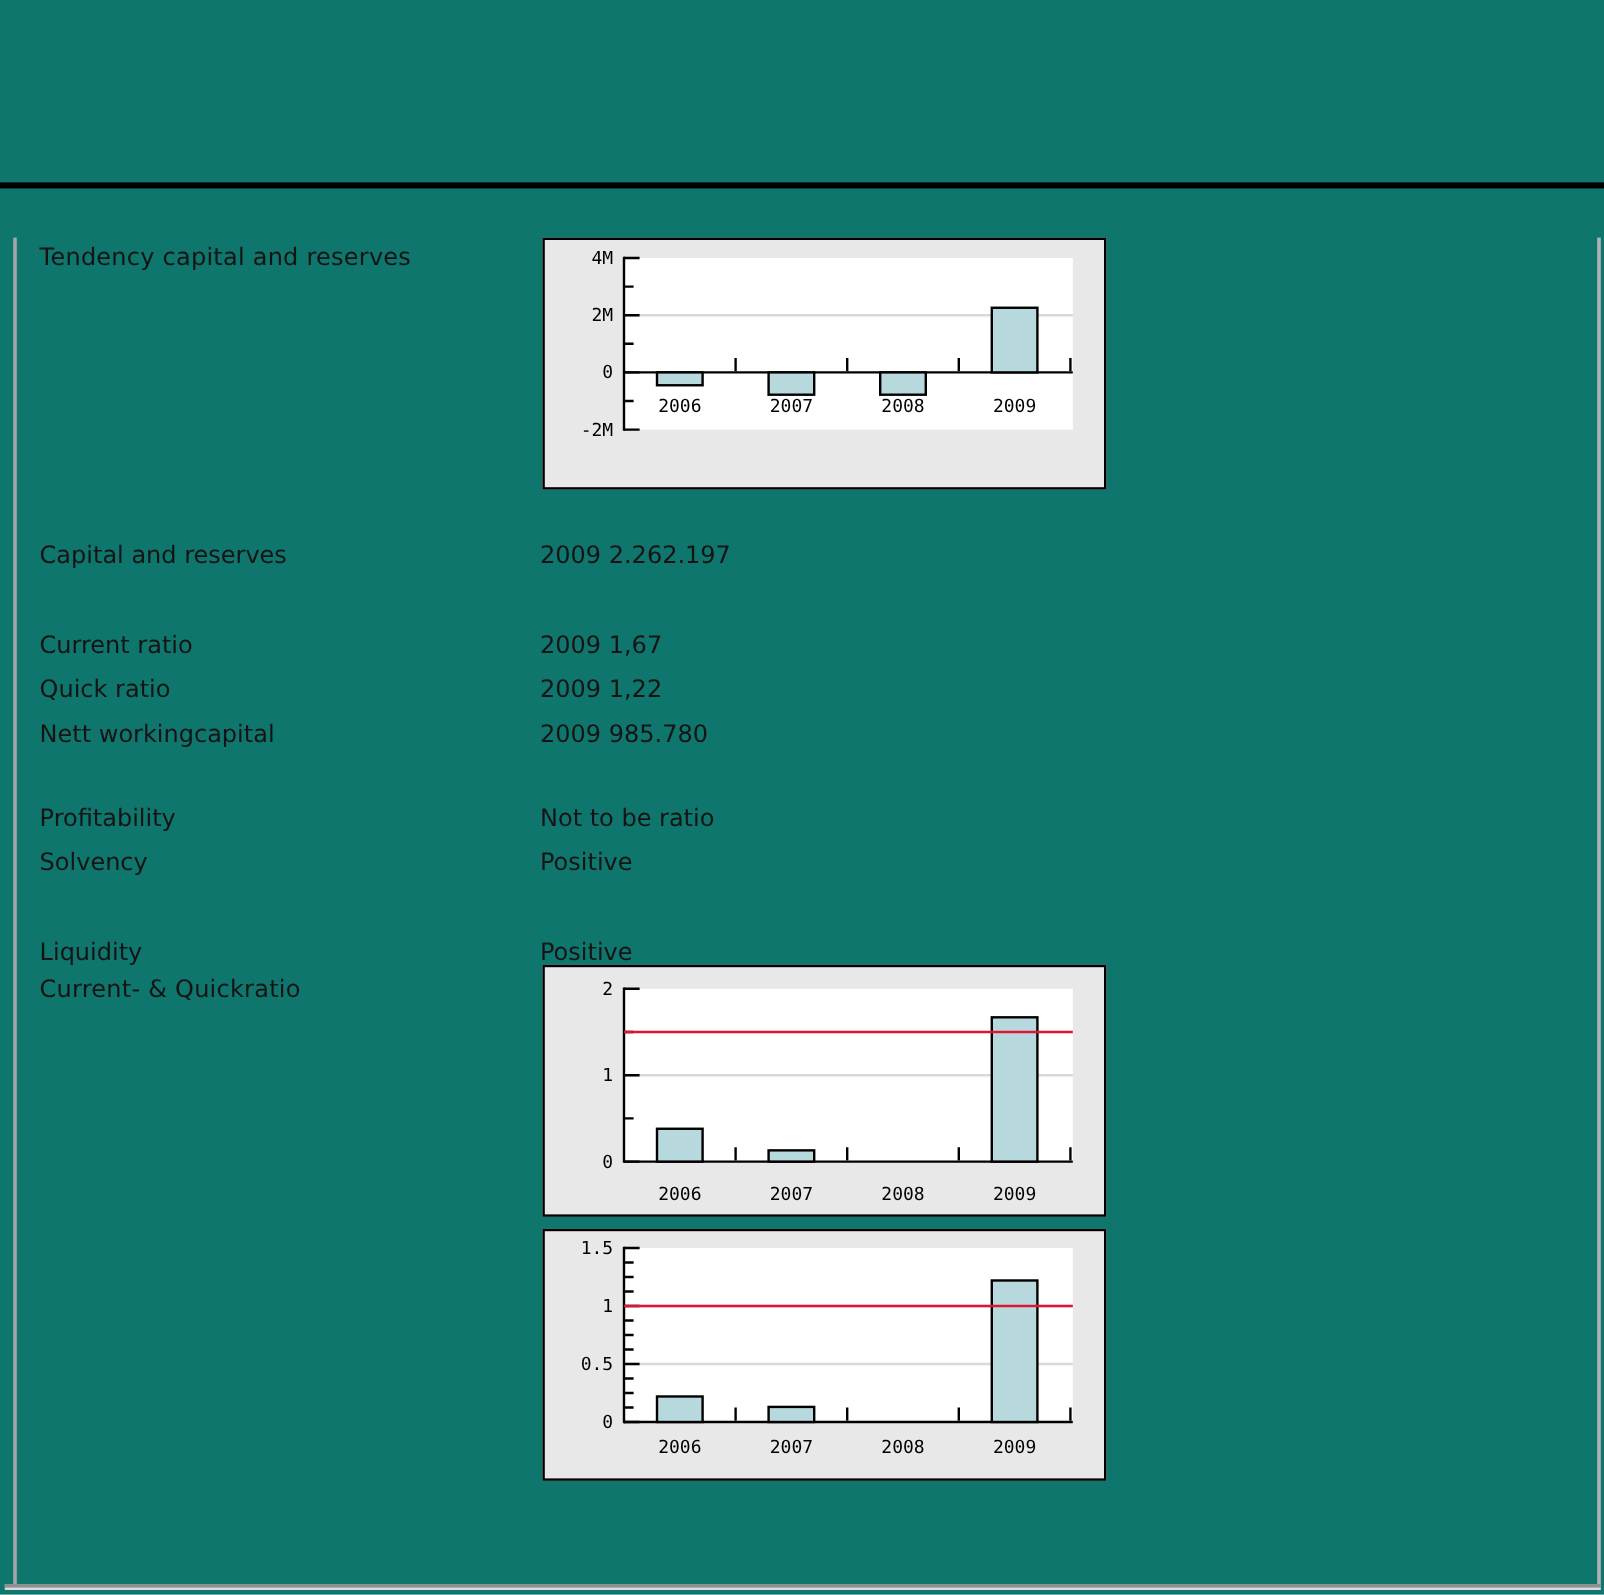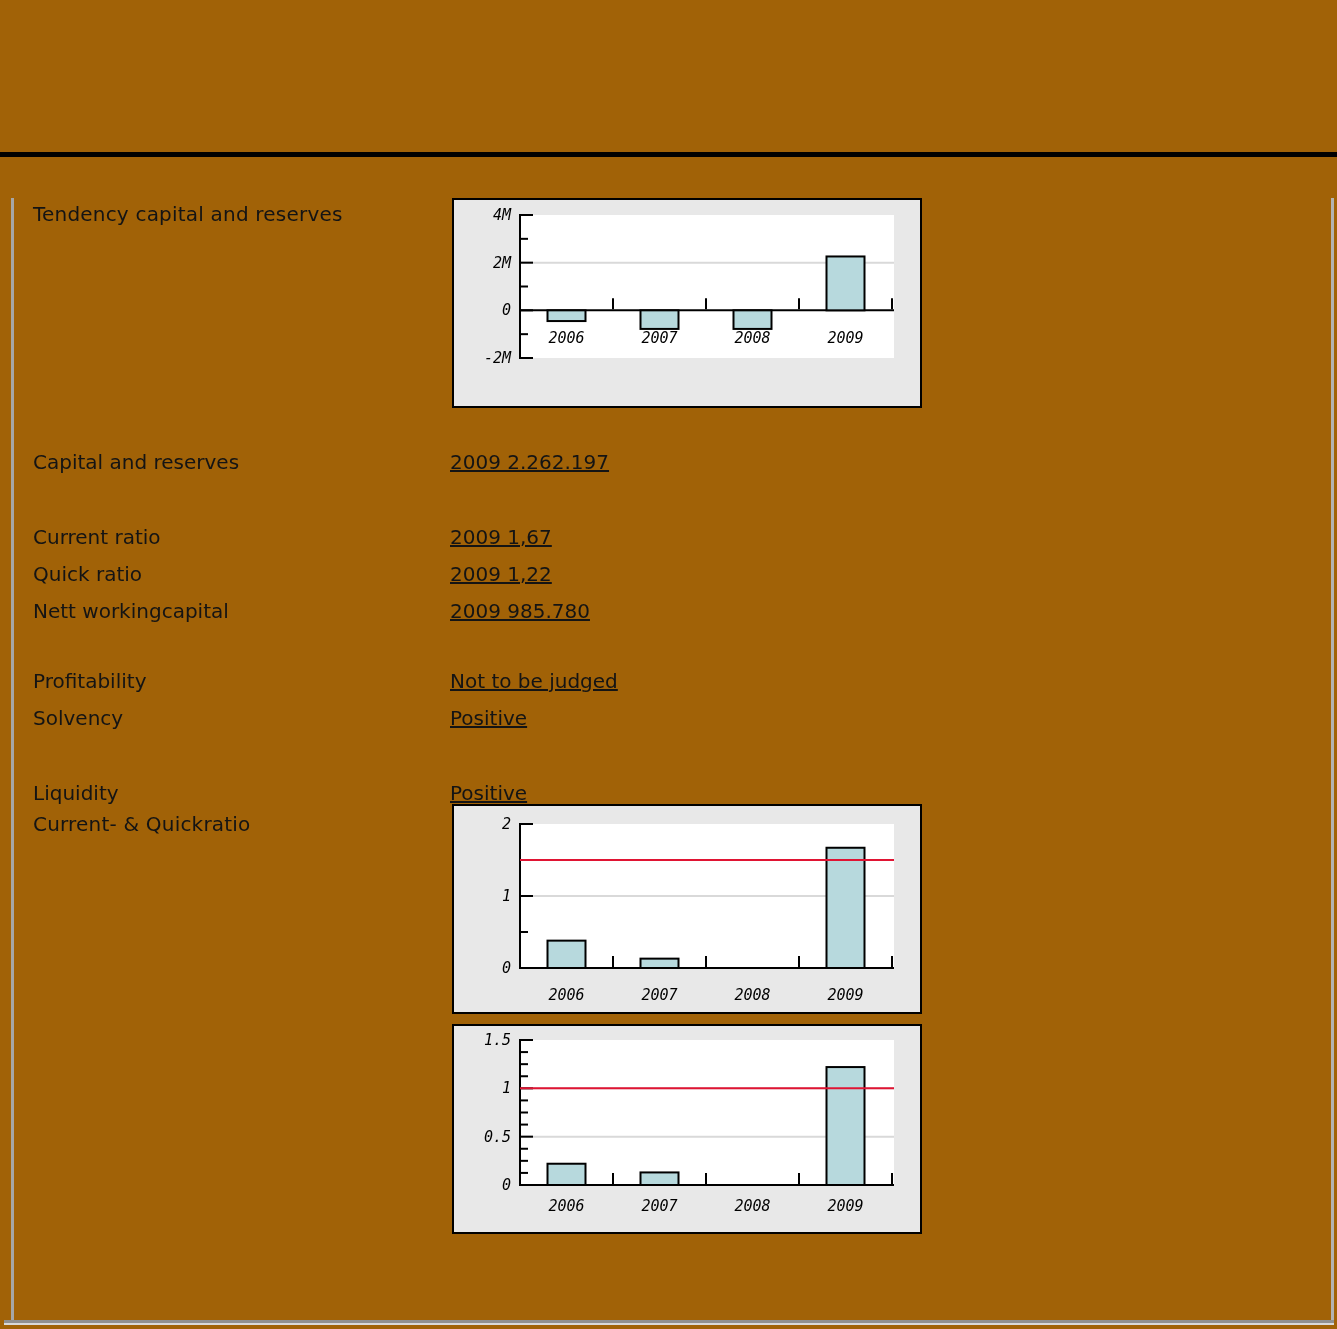--- a/index.html
+++ b/index.html
@@ -1,28 +1,28 @@
 <!DOCTYPE html>
 <html><head>
 <meta charset="utf-8">
 <style>
   html,body{margin:0;padding:0;background:#fff;}
-  .page{position:relative;width:1337px;height:1329px;background:#a16207;overflow:hidden;
+  .page{position:relative;width:1337px;height:1329px;background:#0f766e;overflow:hidden;
         font-family:"DejaVu Sans",sans-serif;color:#141414;}
   .top-rule{position:absolute;left:0;top:152px;width:1337px;height:5px;background:#000;}
   .frame{position:absolute;left:11px;top:198px;width:1317px;height:1122px;
          border-left:3px solid #a6a6a6;border-right:3px solid #b3b3b3;}
   .bottom-rule{position:absolute;left:4px;top:1320px;width:1330px;height:2px;
          background:#d9d9d9;border-top:3px solid #909090;}
   .section-label{position:absolute;left:33px;font-size:20px;letter-spacing:0.2px;white-space:nowrap;}
   .row{position:absolute;left:0;width:1337px;height:26px;font-size:20px;}
   .row .rl{position:absolute;left:33px;white-space:nowrap;}
-  .row .rv{position:absolute;left:450px;white-space:nowrap;text-decoration:underline;}
+  .row .rv{position:absolute;left:450px;white-space:nowrap;}
   .chartbox{position:absolute;left:452px;width:466px;height:206px;background:#e8e8e8;
-            border:2px solid #000;font-style:italic;}
+            border:2px solid #000;}
   .chartbox svg{display:block;width:466px;height:206px;}
 </style>
 </head>
 <body>
 
 <div class="page">
 
   <div class="top-rule"></div>
   <div class="frame"></div>
   <div class="bottom-rule"></div>
@@ -73,21 +73,21 @@
     <span class="rl">Quick ratio</span>
     <span class="rv">2009 1,22</span>
   </div>
   <div class="row" style="top:599px">
     <span class="rl">Nett workingcapital</span>
     <span class="rv">2009 985.780</span>
   </div>
 
   <div class="row" style="top:669px">
     <span class="rl">Profitability</span>
-    <span class="rv">Not to be judged</span>
+    <span class="rv">Not to be ratio</span>
   </div>
   <div class="row" style="top:706px">
     <span class="rl">Solvency</span>
     <span class="rv">Positive</span>
   </div>
   <div class="row" style="top:781px">
     <span class="rl">Liquidity</span>
     <span class="rv">Positive</span>
   </div>
 

